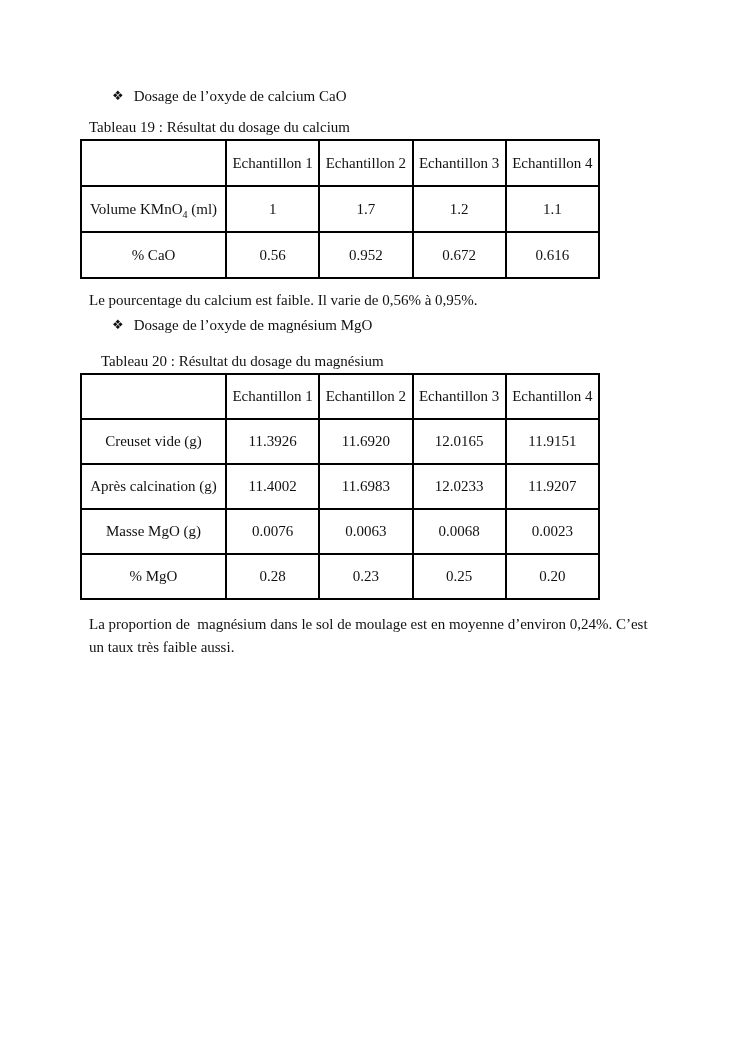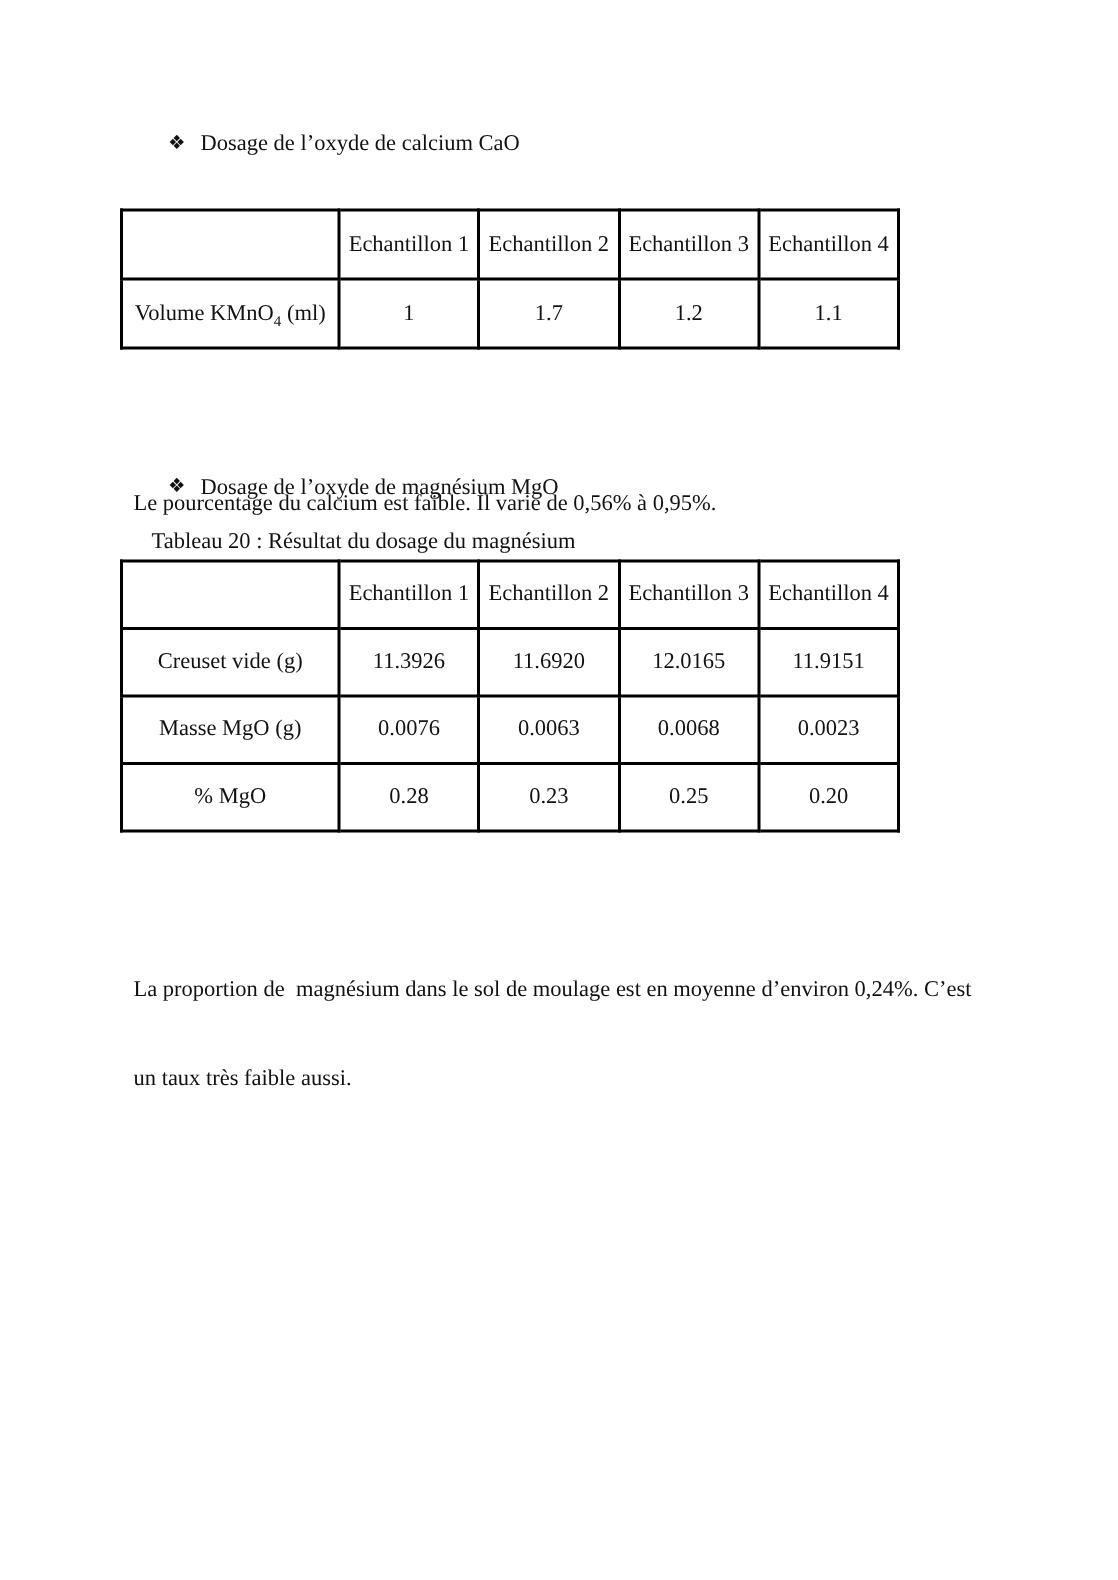--- a/index.html
+++ b/index.html
@@ -14,21 +14,21 @@
   }
   .abs { position:absolute; }
   .bullet-line { display:flex; align-items:baseline; }
   .bullet-glyph {
     font-family:"DejaVu Sans", sans-serif;
     font-size:13px;
     margin-right:10px;
     position:relative; top:-1px;
   }
   .caption { white-space:pre-wrap; }
-  .para { white-space:pre-wrap; line-height:23px;margin-top:36px; }
+  .para { white-space:pre-wrap; line-height:23px; }
   table.doc-table {
     border-collapse:collapse;
     table-layout:fixed;
     width:520px;
     background:#ffffff;
   }
   table.doc-table td {
     border:2px solid #000000;
     text-align:center;
     vertical-align:middle;
@@ -49,20 +49,21 @@
 </head>
 <body>
 
 <div class="page">
 
   <div class="abs bullet-line" style="left:112px; top:88px;">
     <span class="bullet-glyph">❖</span>
     <span>Dosage de l’oxyde de calcium CaO</span>
   </div>
 
+  <div class="abs caption" style="left:89px; top:119px;">Tableau 19 : Résultat du dosage du calcium</div>
 
   <table class="doc-table t19 abs" style="left:80px; top:139px;">
     <colgroup>
       <col class="c-label">
         <col>
         <col>
         <col>
         <col>
     </colgroup>
     <tbody>
@@ -72,20 +73,27 @@
       <td>Echantillon 2</td>
       <td>Echantillon 3</td>
       <td>Echantillon 4</td>
     </tr>
     <tr>
       <td><span>Volume KMnO</span><sub class="chem">4</sub><span> (ml)</span></td>
       <td>1</td>
       <td>1.7</td>
       <td>1.2</td>
       <td>1.1</td>
+    </tr>
+    <tr>
+      <td>% CaO</td>
+      <td>0.56</td>
+      <td>0.952</td>
+      <td>0.672</td>
+      <td>0.616</td>
     </tr>
   </tbody>
     </table>
 
   <div class="abs para" style="left:89px; top:289px;">Le pourcentage du calcium est faible. Il varie de 0,56% à 0,95%.</div>
 
   <div class="abs bullet-line" style="left:112px; top:317px;">
     <span class="bullet-glyph">❖</span>
     <span>Dosage de l’oxyde de magnésium MgO</span>
   </div>
@@ -109,20 +117,27 @@
       <td>Echantillon 4</td>
     </tr>
     <tr>
       <td>Creuset vide (g)</td>
       <td>11.3926</td>
       <td>11.6920</td>
       <td>12.0165</td>
       <td>11.9151</td>
     </tr>
     <tr>
+      <td>Après calcination (g)</td>
+      <td>11.4002</td>
+      <td>11.6983</td>
+      <td>12.0233</td>
+      <td>11.9207</td>
+    </tr>
+    <tr>
       <td>Masse MgO (g)</td>
       <td>0.0076</td>
       <td>0.0063</td>
       <td>0.0068</td>
       <td>0.0023</td>
     </tr>
     <tr>
       <td>% MgO</td>
       <td>0.28</td>
       <td>0.23</td>

